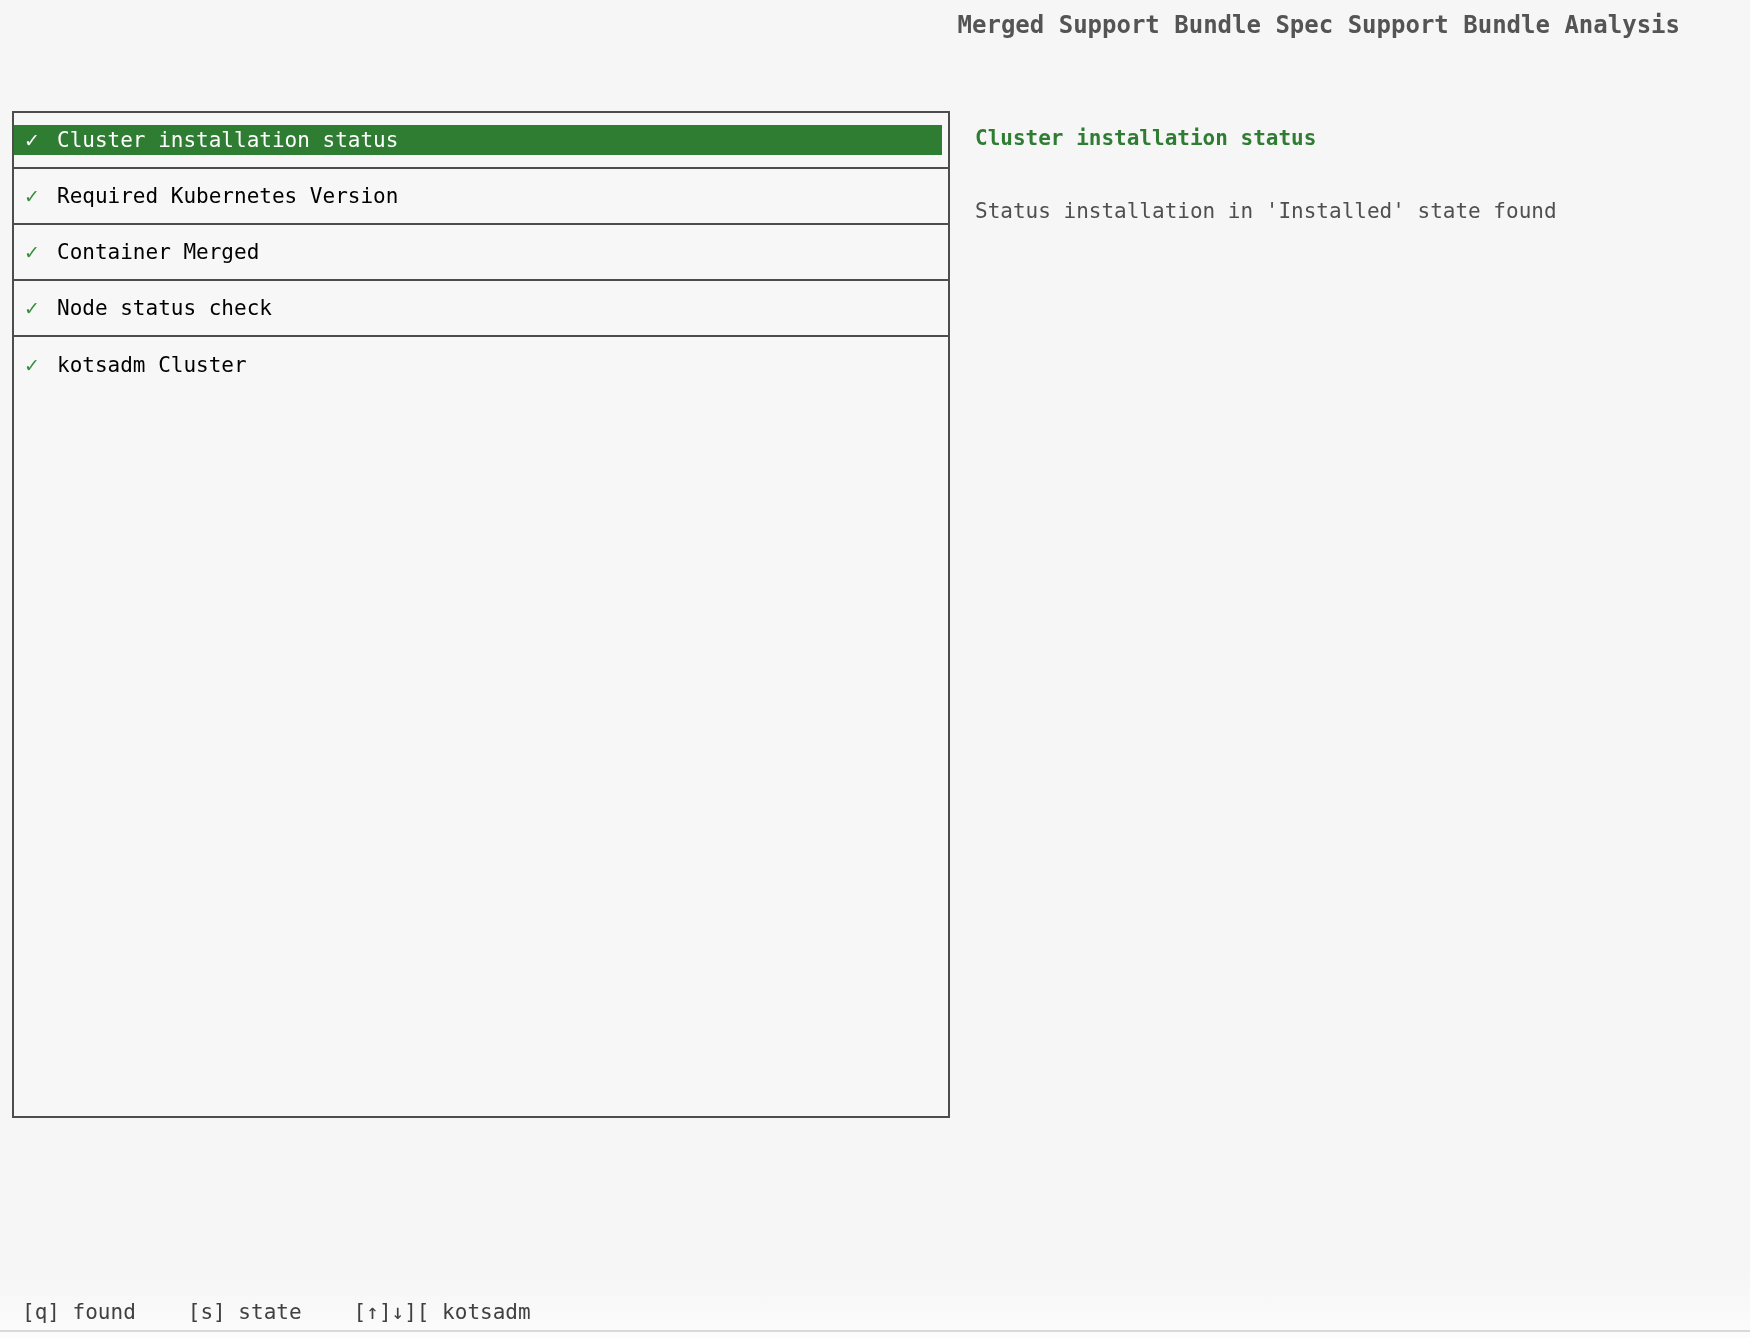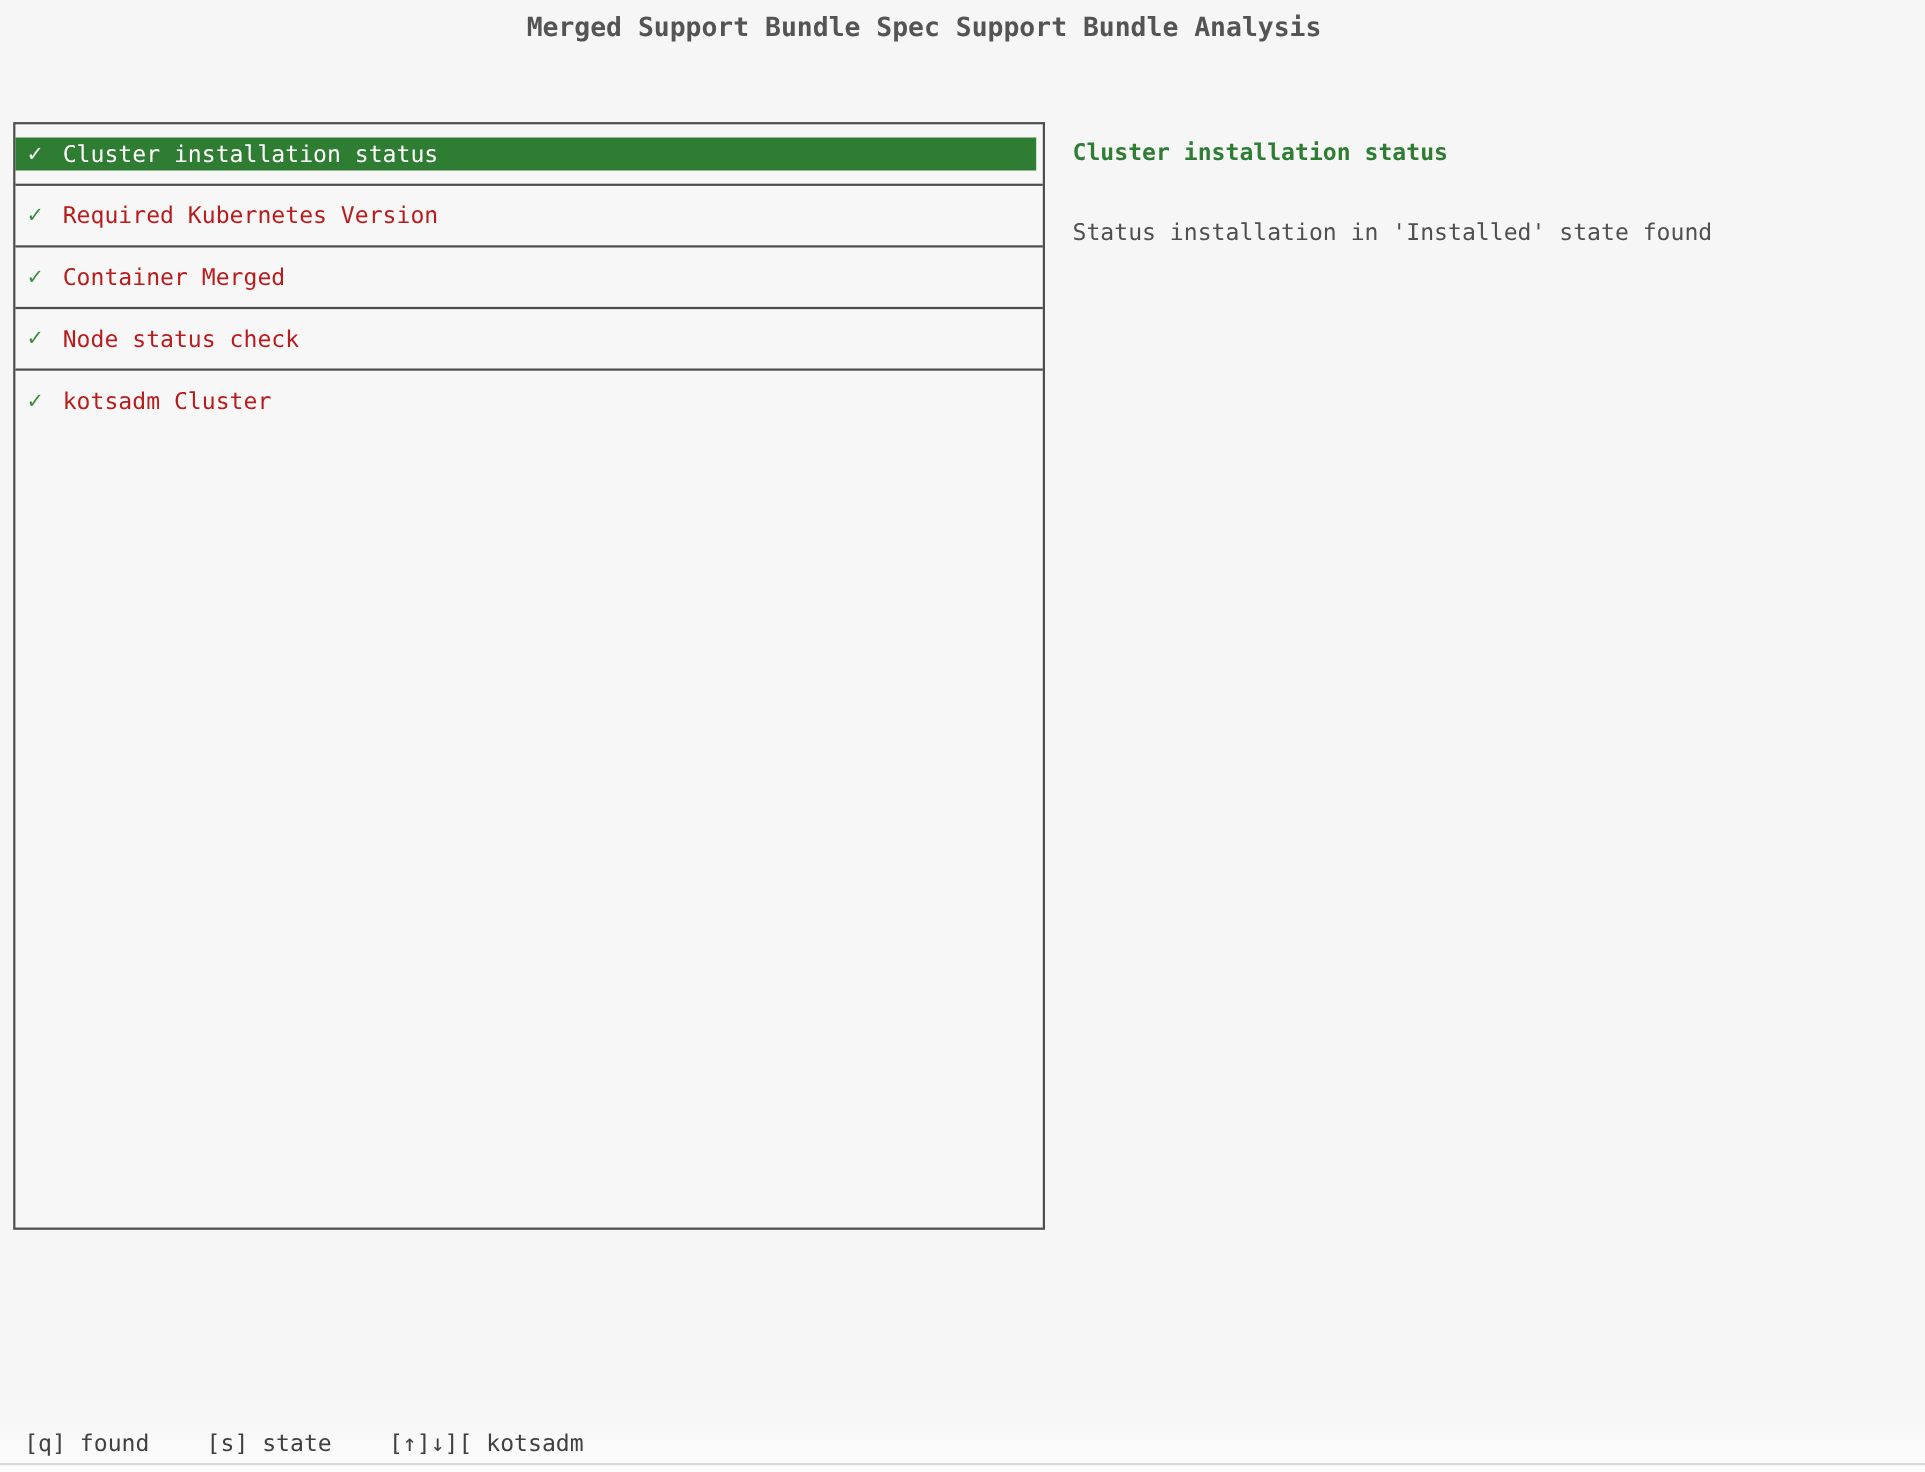--- a/index.html
+++ b/index.html
@@ -4,21 +4,21 @@
 <style>
   html,body{margin:0;padding:0}
   body{
     width:1750px;height:1338px;position:relative;overflow:hidden;
     background:#f6f6f6;
     font-family:"DejaVu Sans Mono","Liberation Mono",monospace;
     color:#4f4f4f;
   }
   .title{
     position:absolute;top:11px;left:0;width:1680px;
-    text-align:center;font-size:24px;font-weight:bold;color:#545454;
+    text-align:right;font-size:24px;font-weight:bold;color:#545454;
     white-space:pre;
   }
   .list-box{
     position:absolute;left:12px;top:111px;width:938px;height:1007px;
     border:2px solid #4d4d4d;box-sizing:border-box;background:#f7f7f7;
   }
   .row{
     height:56px;display:flex;align-items:center;
     border-bottom:2px solid #4d4d4d;box-sizing:border-box;
     cursor:default;
@@ -26,21 +26,21 @@
   .row:last-child{border-bottom:none}
   .bar{
     display:flex;align-items:center;height:30px;flex:1;margin-right:6px;
   }
   .row.selected .bar{background:#2e7d32}
   .check{
     width:43px;padding-left:10px;box-sizing:border-box;
     font-size:19px;font-weight:bold;color:#388e3c;
     font-family:"DejaVu Sans","Liberation Sans",sans-serif;
   }
-  .label{font-size:21px;color:#b91c1c;white-space:pre}
+  .label{font-size:21px;color:#000000;white-space:pre}
   .row.selected .check,.row.selected .label{color:#ffffff}
   .detail{position:absolute;left:975px;top:111px;right:20px}
   .detail-heading{margin-top:15px;font-size:21px;font-weight:bold;color:#2e7d32;white-space:pre}
   .detail-message{margin-top:49px;font-size:21px;color:#4f4f4f;white-space:pre}
   .bottom-fade{
     position:absolute;left:0;bottom:8px;width:100%;height:56px;
     background:linear-gradient(#f6f6f6,#fbfbfb);
   }
   .hotkeys{
     position:absolute;left:22px;top:1300px;font-size:21px;color:#404040;white-space:pre;

